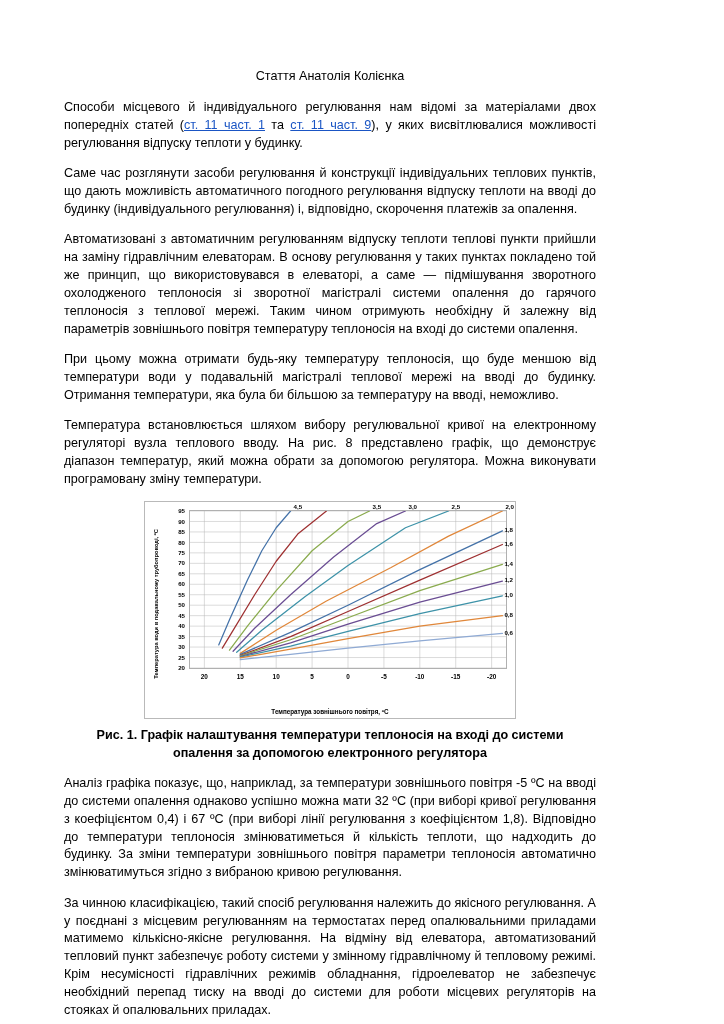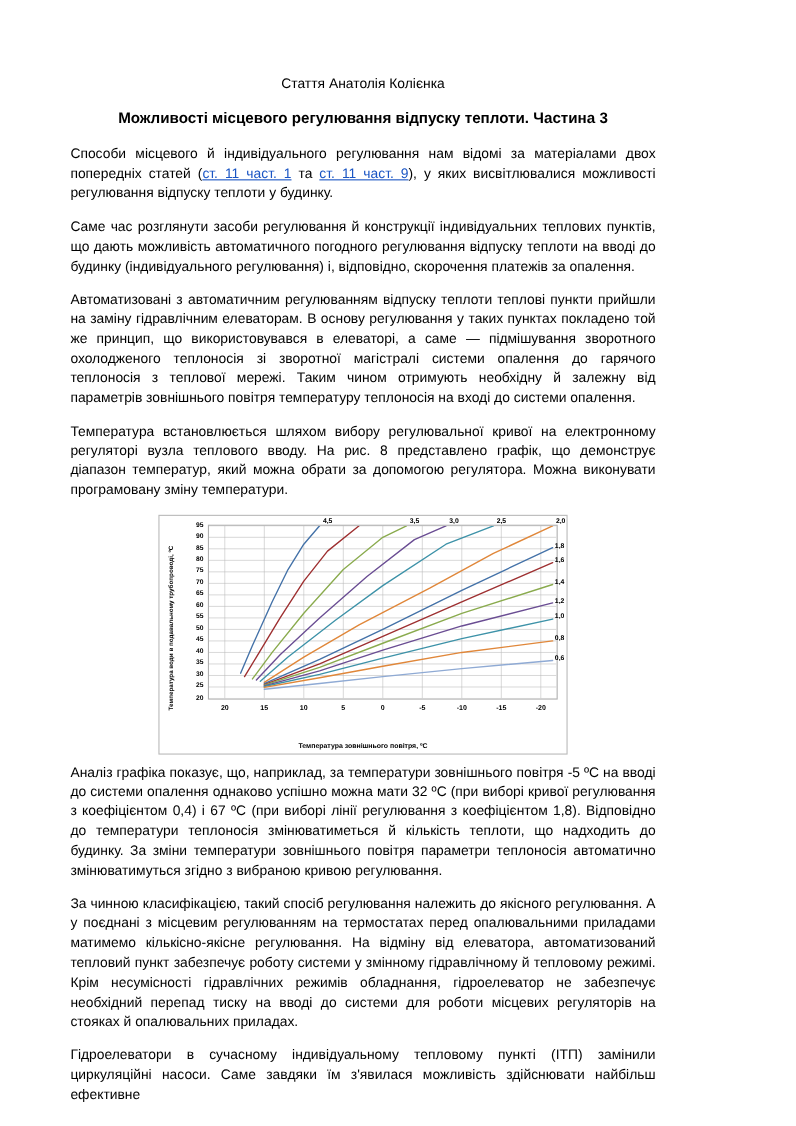--- a/index.html
+++ b/index.html
@@ -151,26 +151,26 @@
     padding: 0 6px;
   }
 </style>
 </head>
 <body>
 
 <div class="page">
 
   <div class="byline">Стаття Анатолія Колієнка</div>
 
-  <h1 class="doc-title">Можливості місцевого регулювання відпуску теплоти. Частина 3</h1>
 
   <p class="body-text"><span>Способи місцевого й індивідуального регулювання нам відомі за матеріалами двох попередніх статей (</span><a class="doclink" href="#">ст. 11 част. 1</a><span> та </span><a class="doclink" href="#">ст. 11 част. 9</a><span>), у яких висвітлювалися можливості регулювання відпуску теплоти у будинку.</span></p>
 
   <p class="body-text">Саме час розглянути засоби регулювання й конструкції індивідуальних теплових пунктів, що дають можливість автоматичного погодного регулювання відпуску теплоти на вводі до будинку (індивідуального регулювання) і, відповідно, скорочення платежів за опалення.</p>
   <p class="body-text">Автоматизовані з автоматичним регулюванням відпуску теплоти теплові пункти прийшли на заміну гідравлічним елеваторам. В основу регулювання у таких пунктах покладено той же принцип, що використовувався в елеваторі, а саме — підмішування зворотного охолодженого теплоносія зі зворотної магістралі системи опалення до гарячого теплоносія з теплової мережі. Таким чином отримують необхідну й залежну від параметрів зовнішнього повітря температуру теплоносія на вході до системи опалення.</p>
+  <p class="body-text">При цьому можна отримати будь-яку температуру теплоносія, що буде меншою від температури води у подавальній магістралі теплової мережі на вводі до будинку. Отримання температури, яка була би більшою за температуру на вводі, неможливо.</p>
   <p class="body-text">Температура встановлюється шляхом вибору регулювальної кривої на електронному регуляторі вузла теплового вводу. На рис. 8 представлено графік, що демонструє діапазон температур, який можна обрати за допомогою регулятора. Можна виконувати програмовану зміну температури.</p>
 
   <div class="figure-wrap">
     <div class="chart-box">
       <div class="chart-inner">
 
         <div class="y-title-holder">
           <span>Температура води в подавальному трубопроводі, ºC</span>
         </div>
 
@@ -263,18 +263,19 @@
             <div class="curve-label" style="left: 359.409px; top: 58.38px;">1,4</div>
             <div class="curve-label" style="left: 359.409px; top: 75.1267px;">1,2</div>
             <div class="curve-label" style="left: 359.409px; top: 89.78px;">1,0</div>
             <div class="curve-label" style="left: 359.409px; top: 109.667px;">0,8</div>
             <div class="curve-label" style="left: 359.409px; top: 127.46px;">0,6</div>
           </div>
       </div>
     </div>
   </div>
 
+  <div class="fig-caption">Рис. 1. Графік налаштування температури теплоносія на вході до системи опалення за допомогою електронного регулятора</div>
 
   <p class="body-text">Аналіз графіка показує, що, наприклад, за температури зовнішнього повітря -5 ºC на вводі до системи опалення однаково успішно можна мати 32 ºC (при виборі кривої регулювання з коефіцієнтом 0,4) і 67 ºC (при виборі лінії регулювання з коефіцієнтом 1,8). Відповідно до температури теплоносія змінюватиметься й кількість теплоти, що надходить до будинку. За зміни температури зовнішнього повітря параметри теплоносія автоматично змінюватимуться згідно з вибраною кривою регулювання.</p>
   <p class="body-text">За чинною класифікацією, такий спосіб регулювання належить до якісного регулювання. А у поєднані з місцевим регулюванням на термостатах перед опалювальними приладами матимемо кількісно-якісне регулювання. На відміну від елеватора, автоматизований тепловий пункт забезпечує роботу системи у змінному гідравлічному й тепловому режимі. Крім несумісності гідравлічних режимів обладнання, гідроелеватор не забезпечує необхідний перепад тиску на вводі до системи для роботи місцевих регуляторів на стояках й опалювальних приладах.</p>
   <p class="body-text">Гідроелеватори в сучасному індивідуальному тепловому пункті (ІТП) замінили циркуляційні насоси. Саме завдяки їм з'явилася можливість здійснювати найбільш ефективне</p>
 
 </div>
 
 </body></html>

